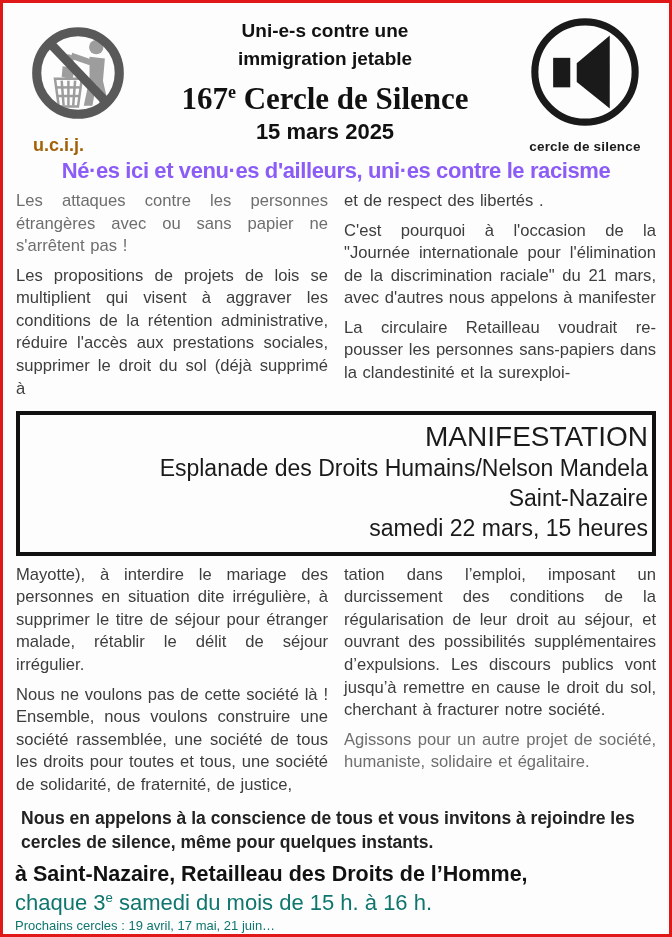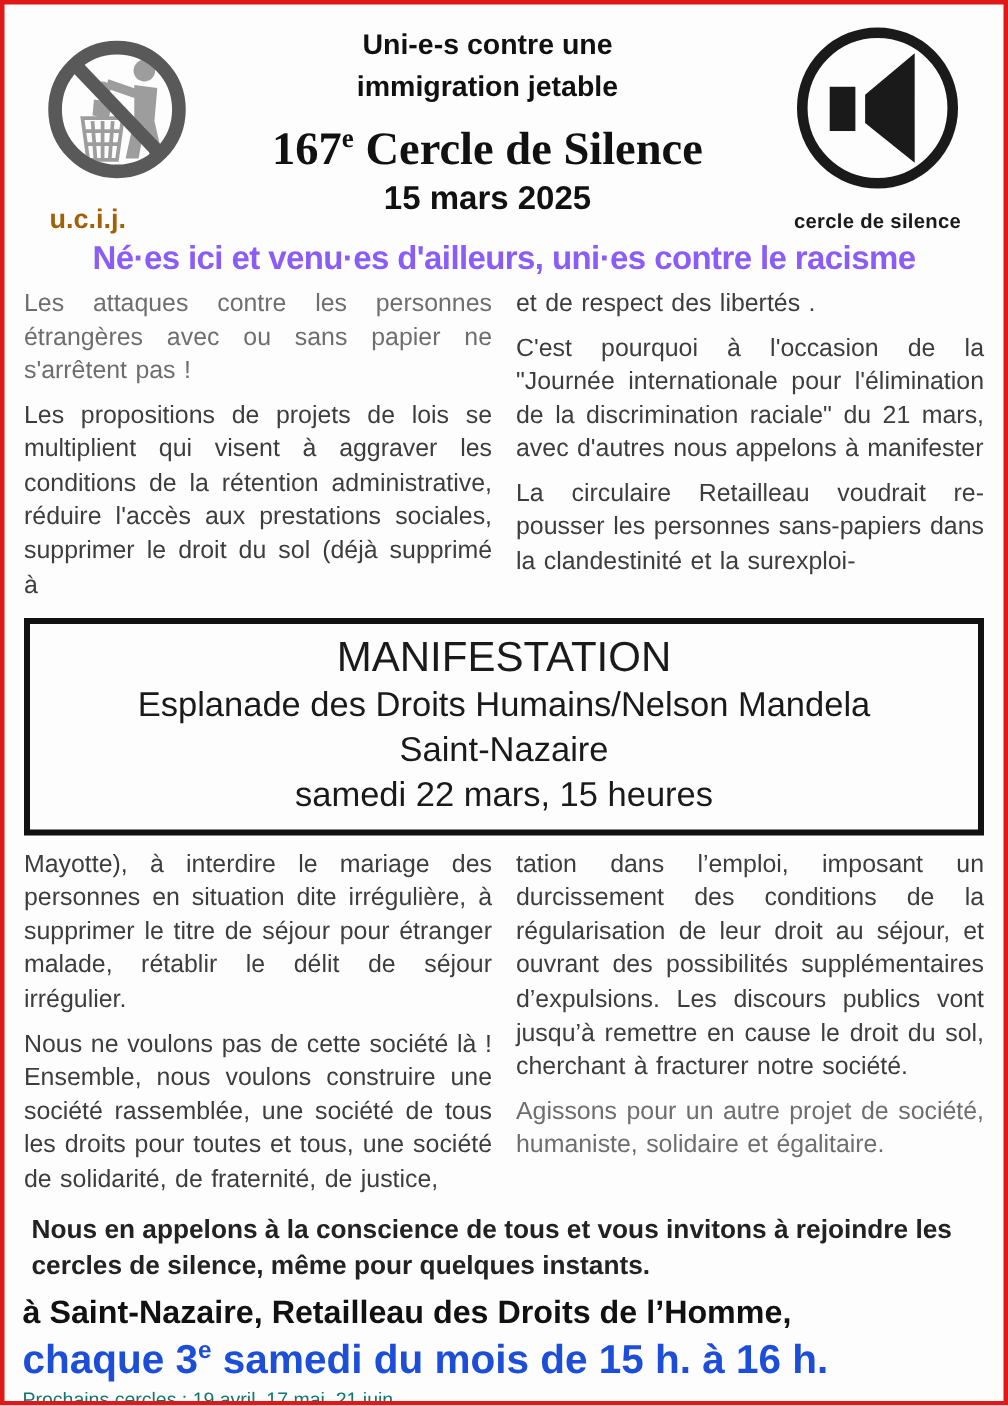--- a/index.html
+++ b/index.html
@@ -53,33 +53,33 @@
     color:#3d3d3d;
     margin-bottom:7px;
     word-spacing:1px;
   }
   .col p.light { color:#6e6e6e; }
   
   .banner {
     margin:4px 13px 8px 13px;
     border:4px solid #111;
     background:#fdfdfd;
-    text-align:center;
+    text-align:right;
     padding:4px 4px 8px 4px;
   }
   .banner-title { font-size:28px; font-weight:400; color:#1a1a1a; line-height:1.25; }
   .banner-line { font-size:23px; font-weight:400; color:#1a1a1a; line-height:1.3; }
   
   .footer { text-align:left; padding:2px 12px 0 12px; }
   .appeal {
     font-size:17.5px; font-weight:bold; color:#222;
     line-height:1.35; max-width:630px; margin:2px auto 6px auto;
   }
   .place { font-size:21.5px; font-weight:bold; color:#111; line-height:1.3; }
-  .schedule { font-size:27px; font-weight:bold; color:#1d4ed8; line-height:1.25; }
+  .schedule { font-size:22px; font-weight:normal; color:#0f766e; line-height:1.25; }
   .schedule sup { font-size:60%; vertical-align:super; }
   .next-dates { font-size:13px; font-weight:400; color:#0f766e; margin-top:2px; }
 </style>
 </head>
 <body>
 
 <div class="page">
 
   <div class="header">
 

